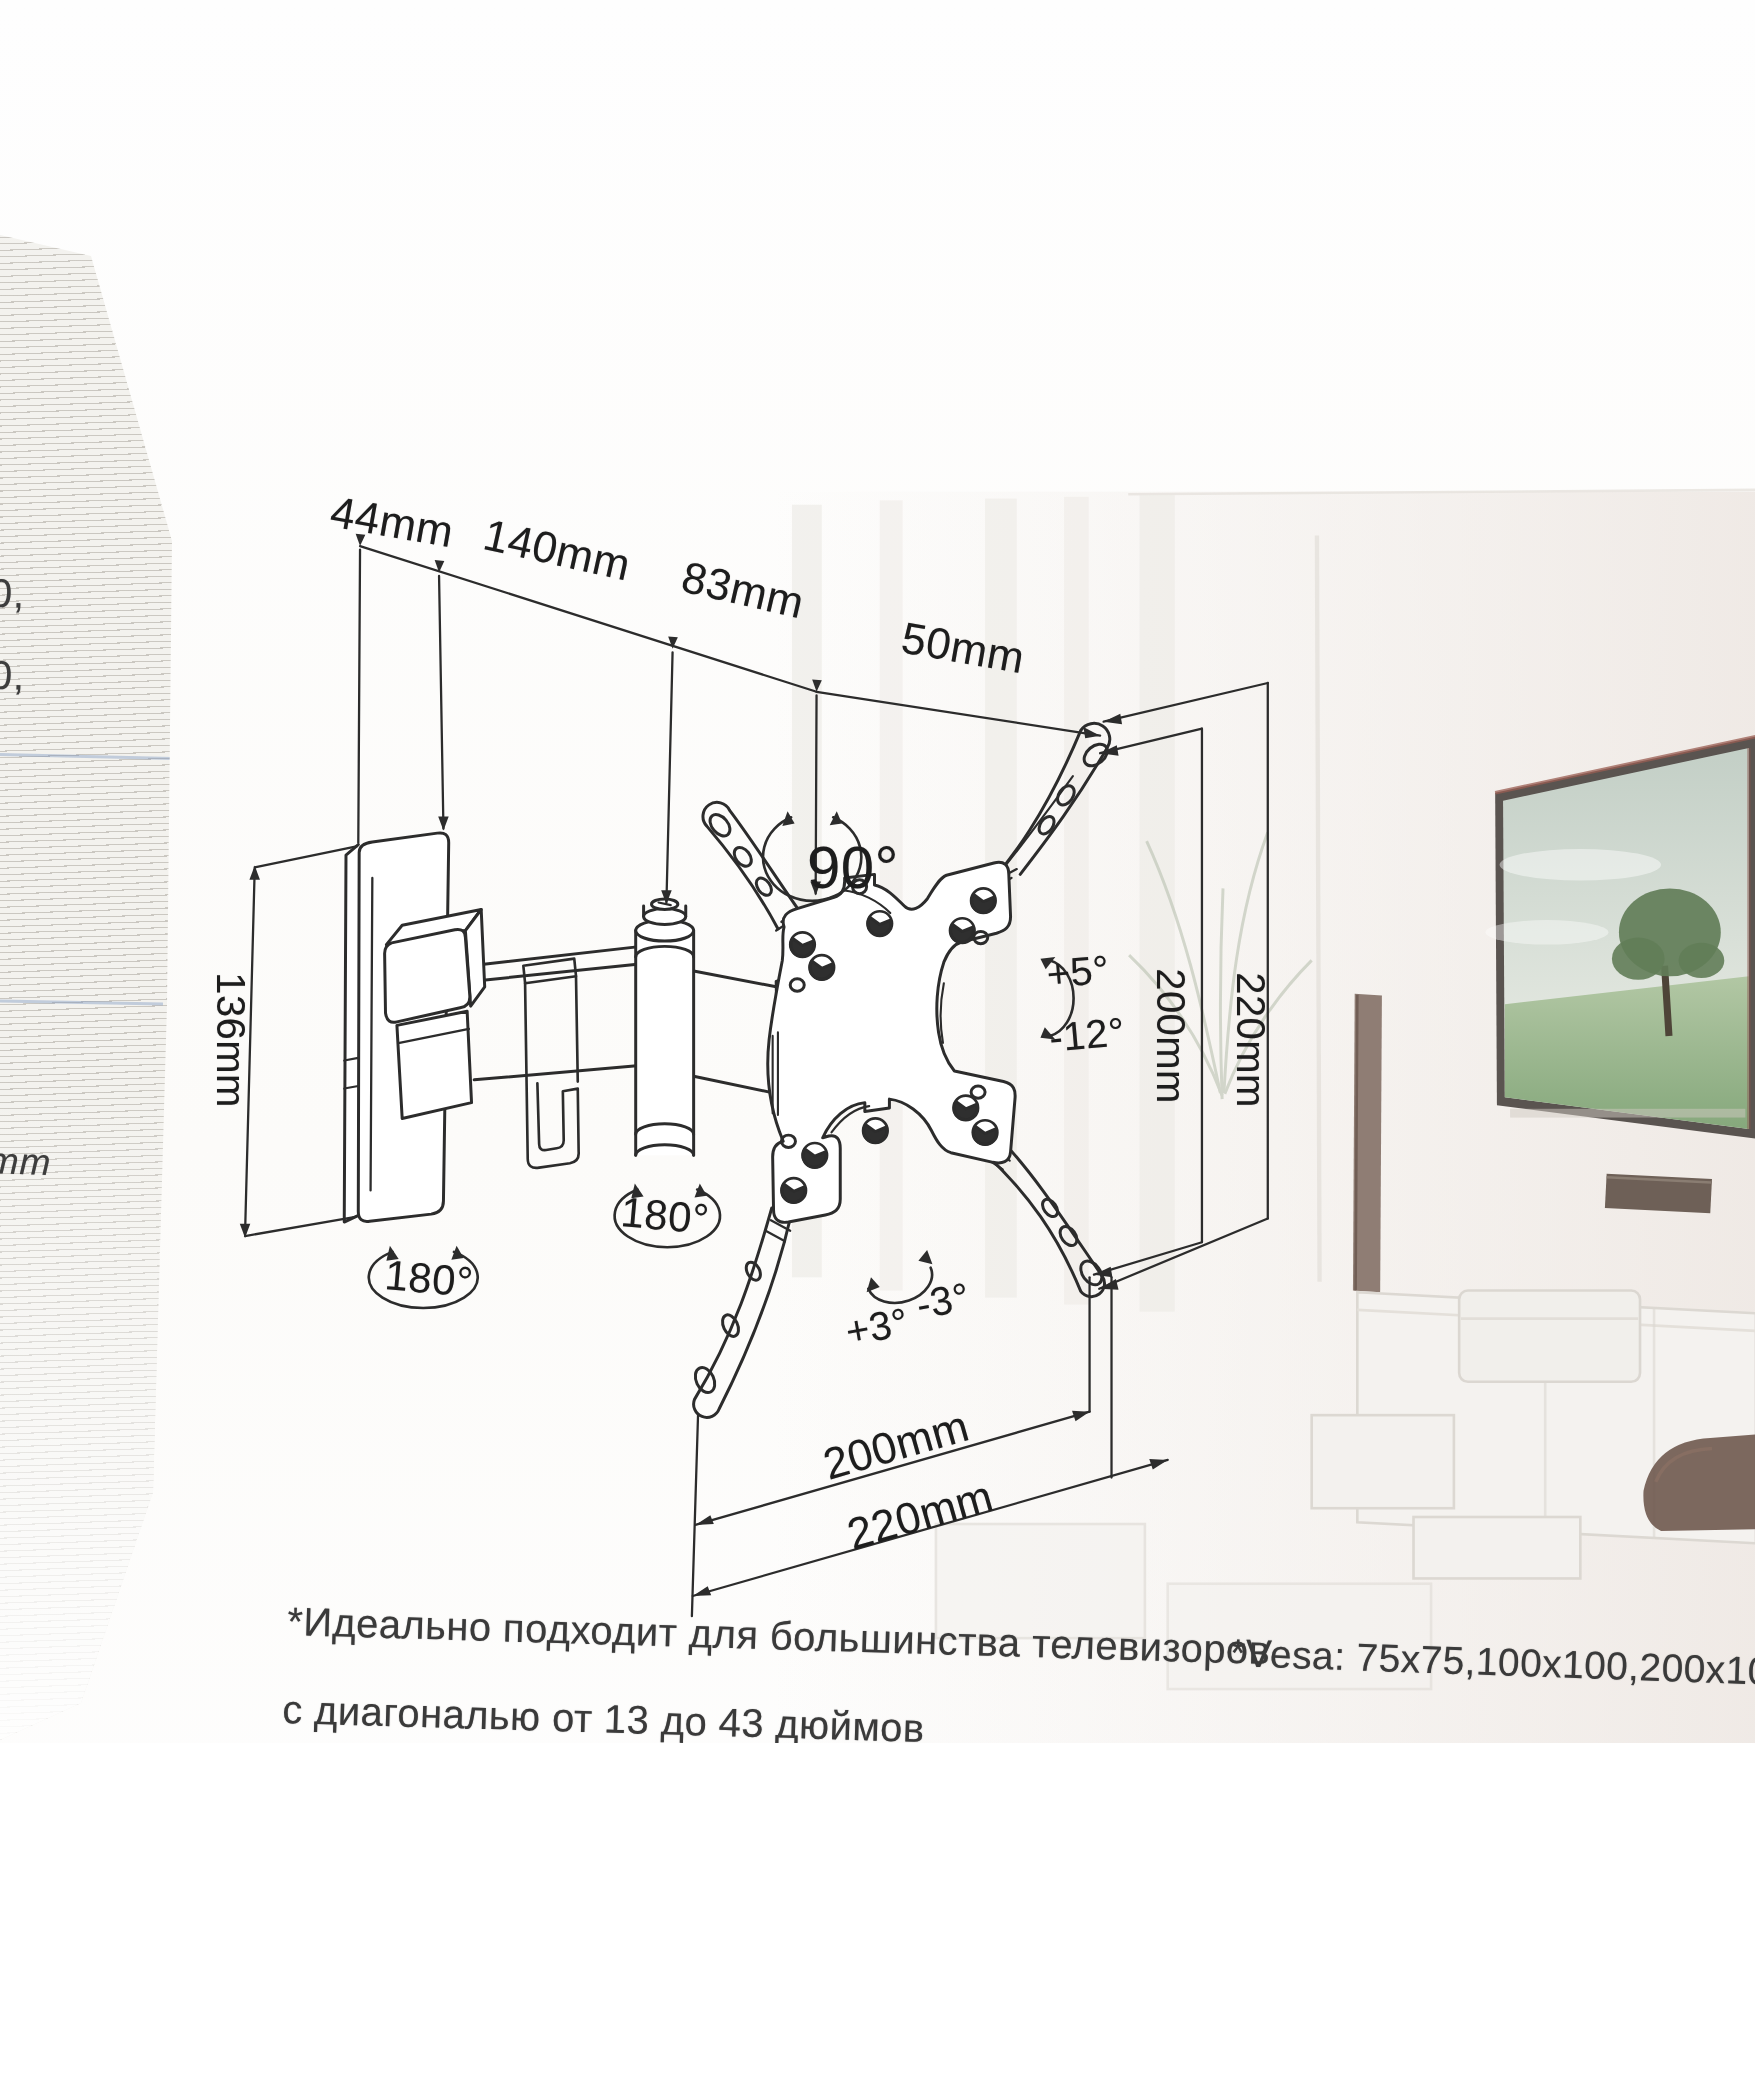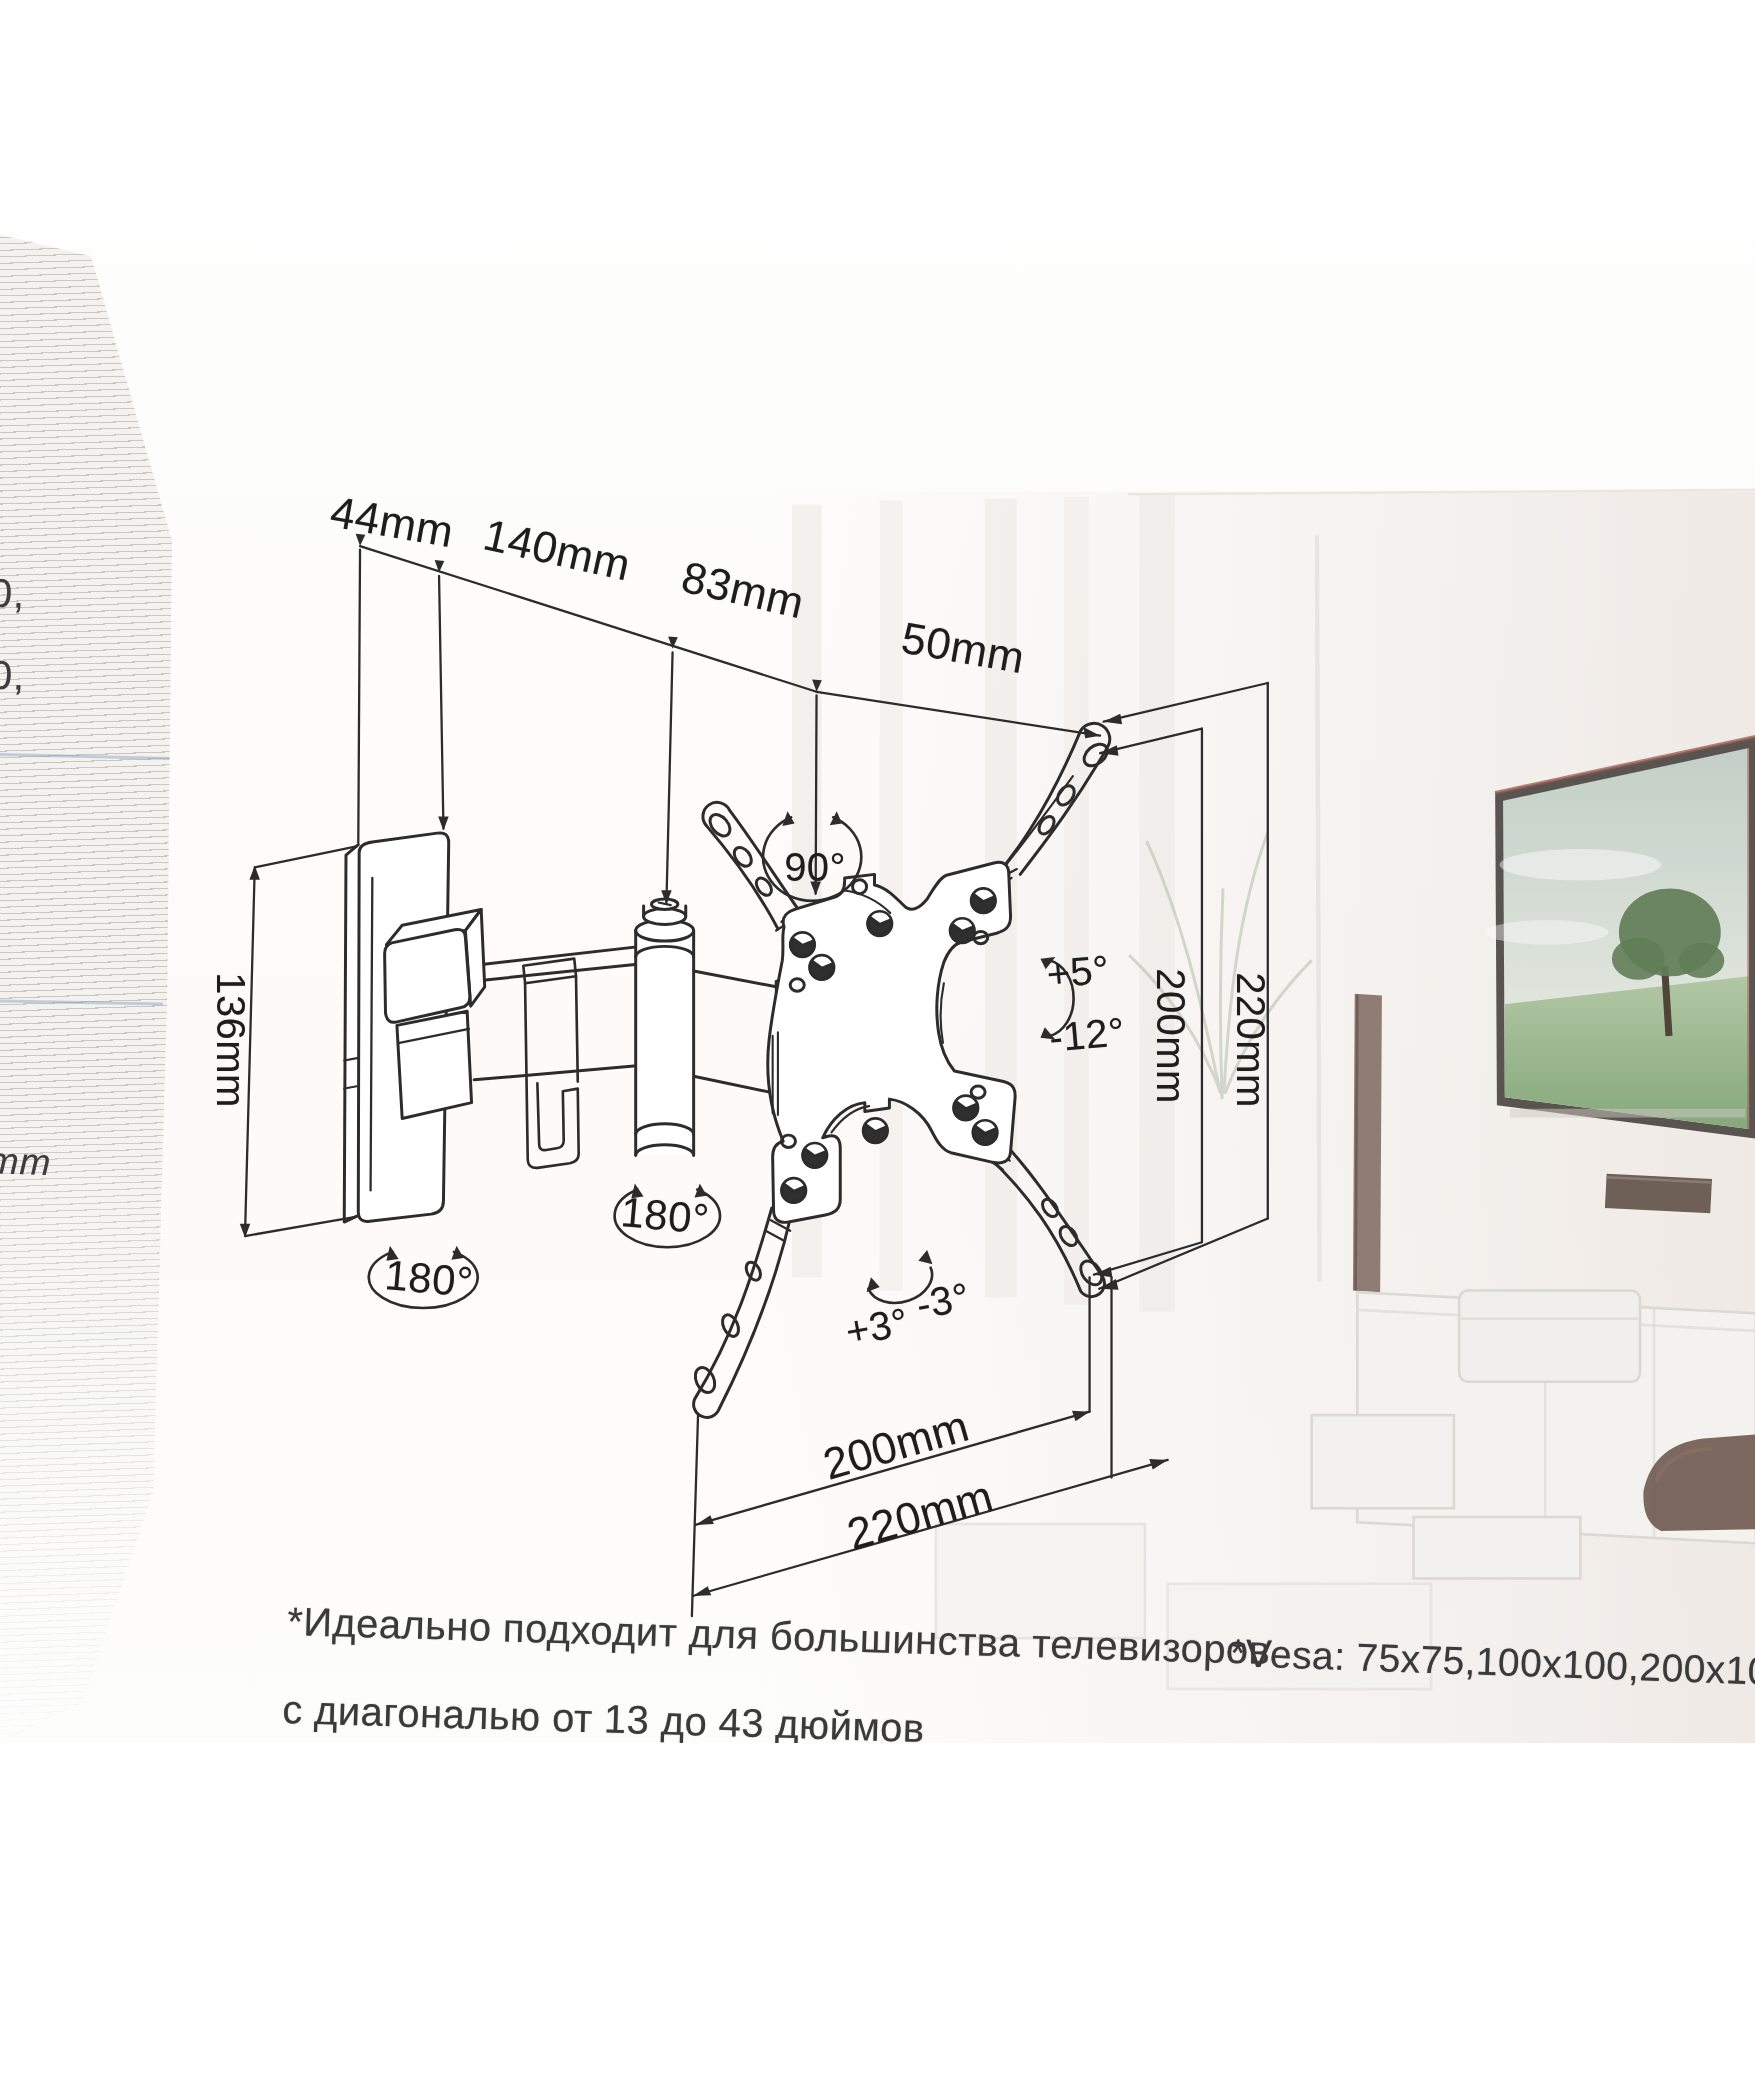--- a/index.html
+++ b/index.html
@@ -322,21 +322,21 @@
     <span class="lb" style="left:392px;top:522px;font-size:44px;--r:10deg">44mm</span>
     <span class="lb" style="left:557px;top:550px;font-size:44px;--r:12.5deg">140mm</span>
     <span class="lb" style="left:743px;top:590px;font-size:44px;--r:13deg">83mm</span>
     <span class="lb" style="left:963px;top:648px;font-size:44px;--r:10deg">50mm</span>
     <span class="lb" style="left:230px;top:1040px;font-size:40px;--r:90deg">136mm</span>
     <span class="lb" style="left:1170px;top:1036px;font-size:40px;--r:90deg">200mm</span>
     <span class="lb" style="left:1250px;top:1040px;font-size:40px;--r:90deg">220mm</span>
     <span class="lb" style="left:896px;top:1445px;font-size:44px;--r:-16deg">200mm</span>
     <span class="lb" style="left:920px;top:1515px;font-size:44px;--r:-16deg">220mm</span>
 
-    <span class="lb" style="left:815px;top:867px;font-size:40px">90°</span>
+    <span class="lb" style="left:853px;top:867px;font-size:60px">90°</span>
     <span class="lb" style="left:665px;top:1216px;font-size:42px;--r:5deg">180°</span>
     <span class="lb" style="left:429px;top:1279px;font-size:42px;--r:5deg">180°</span>
     <span class="lb" style="left:1078px;top:972px;font-size:40px;--r:-5deg">+5°</span>
     <span class="lb" style="left:1087px;top:1035px;font-size:40px;--r:-5deg">-12°</span>
     <span class="lb" style="left:877px;top:1327px;font-size:40px;--r:-10deg">+3°</span>
     <span class="lb" style="left:943px;top:1301px;font-size:40px;--r:-10deg">-3°</span>
 
     <span class="lba" style="left:288px;top:1599px;font-size:40px;--r:1.7deg">*Идеально подходит для большинства телевизоров</span>
     <span class="lba" style="left:283px;top:1687px;font-size:40px;--r:1.7deg">с диагональю от 13 до 43 дюймов</span>
     <span class="lba" style="left:1231px;top:1631px;font-size:39px;--r:2deg">*Vesa: 75x75,100x100,200x100,200x2</span>

